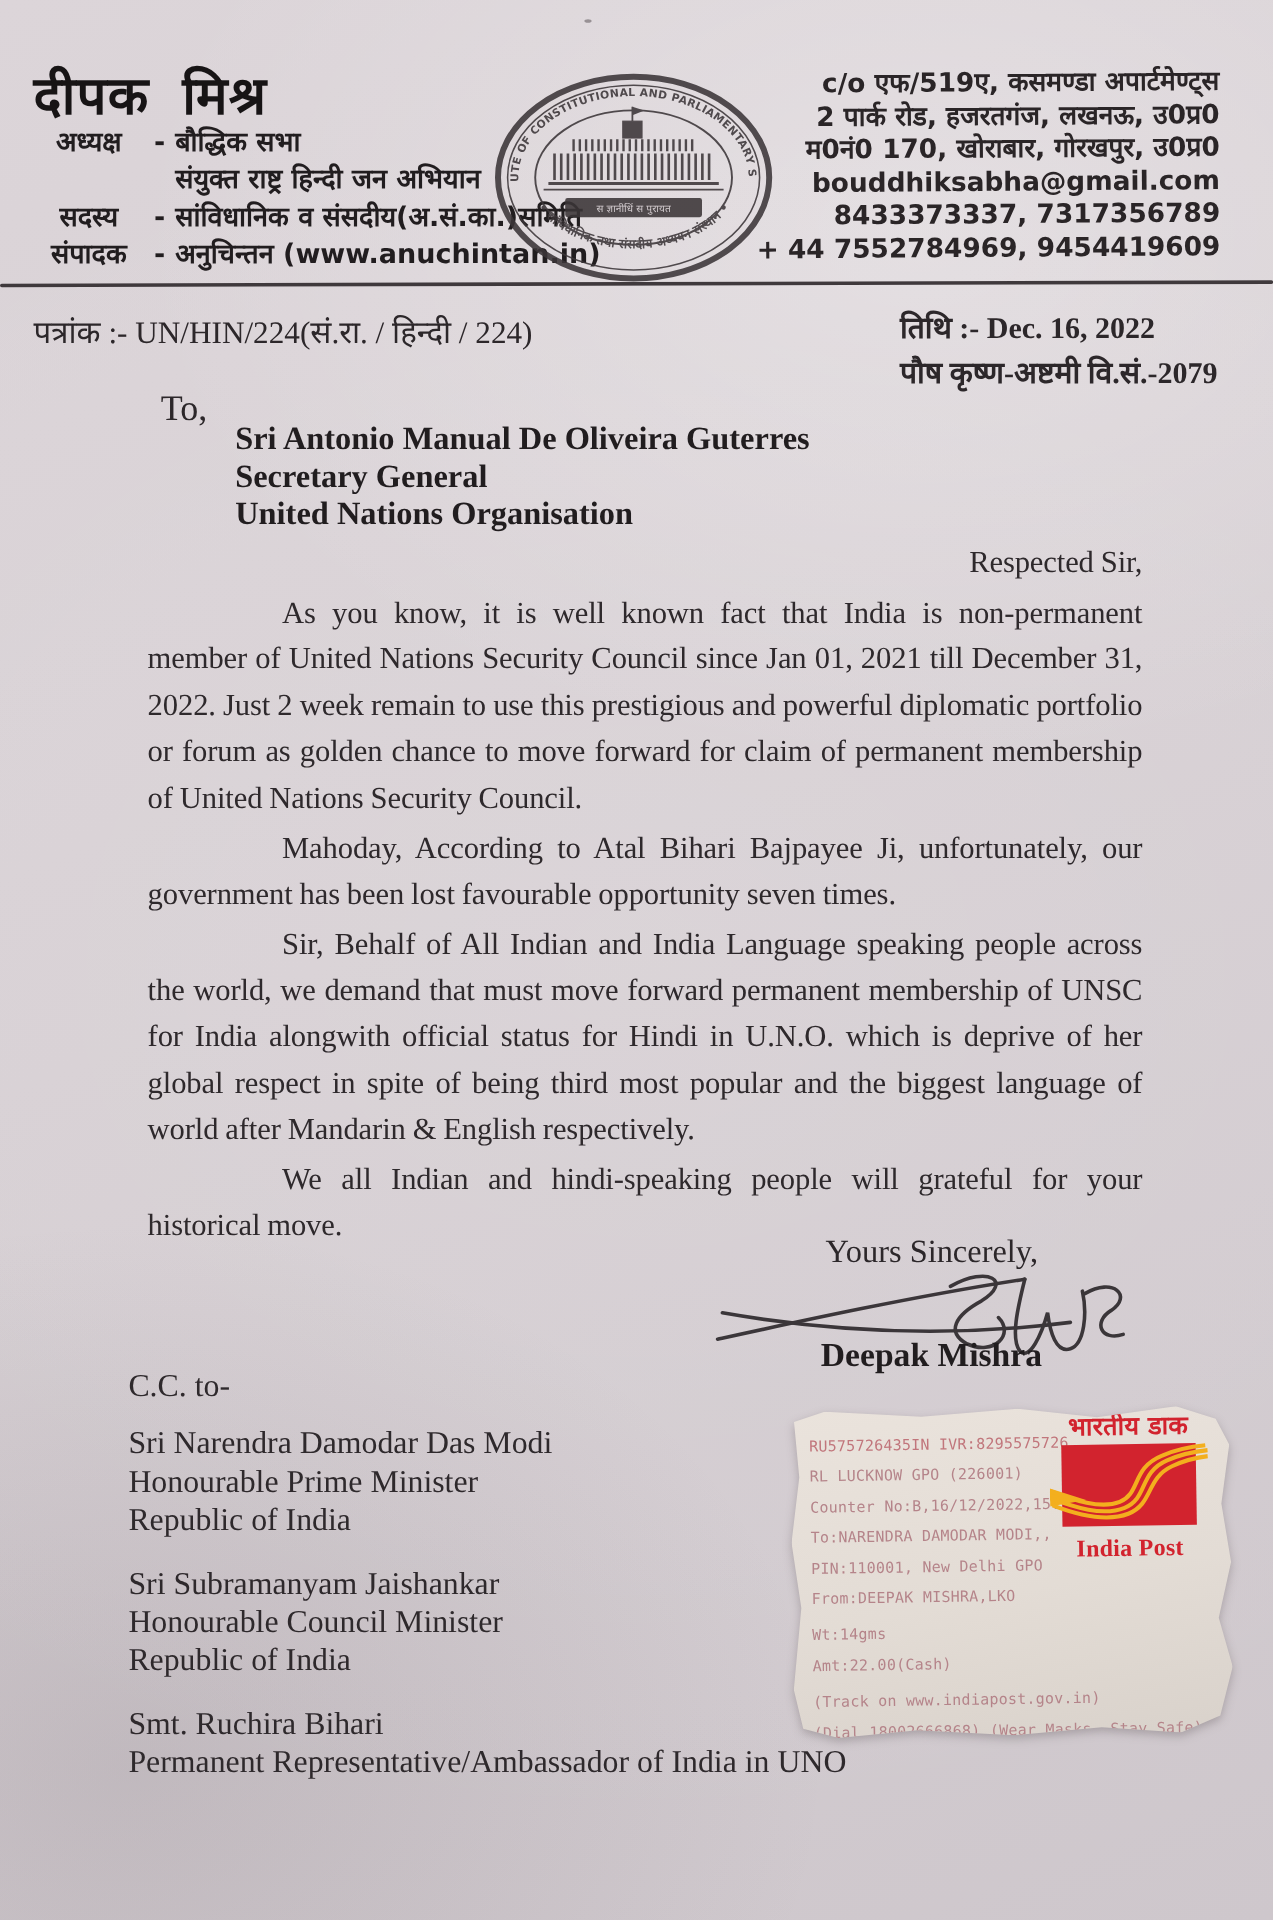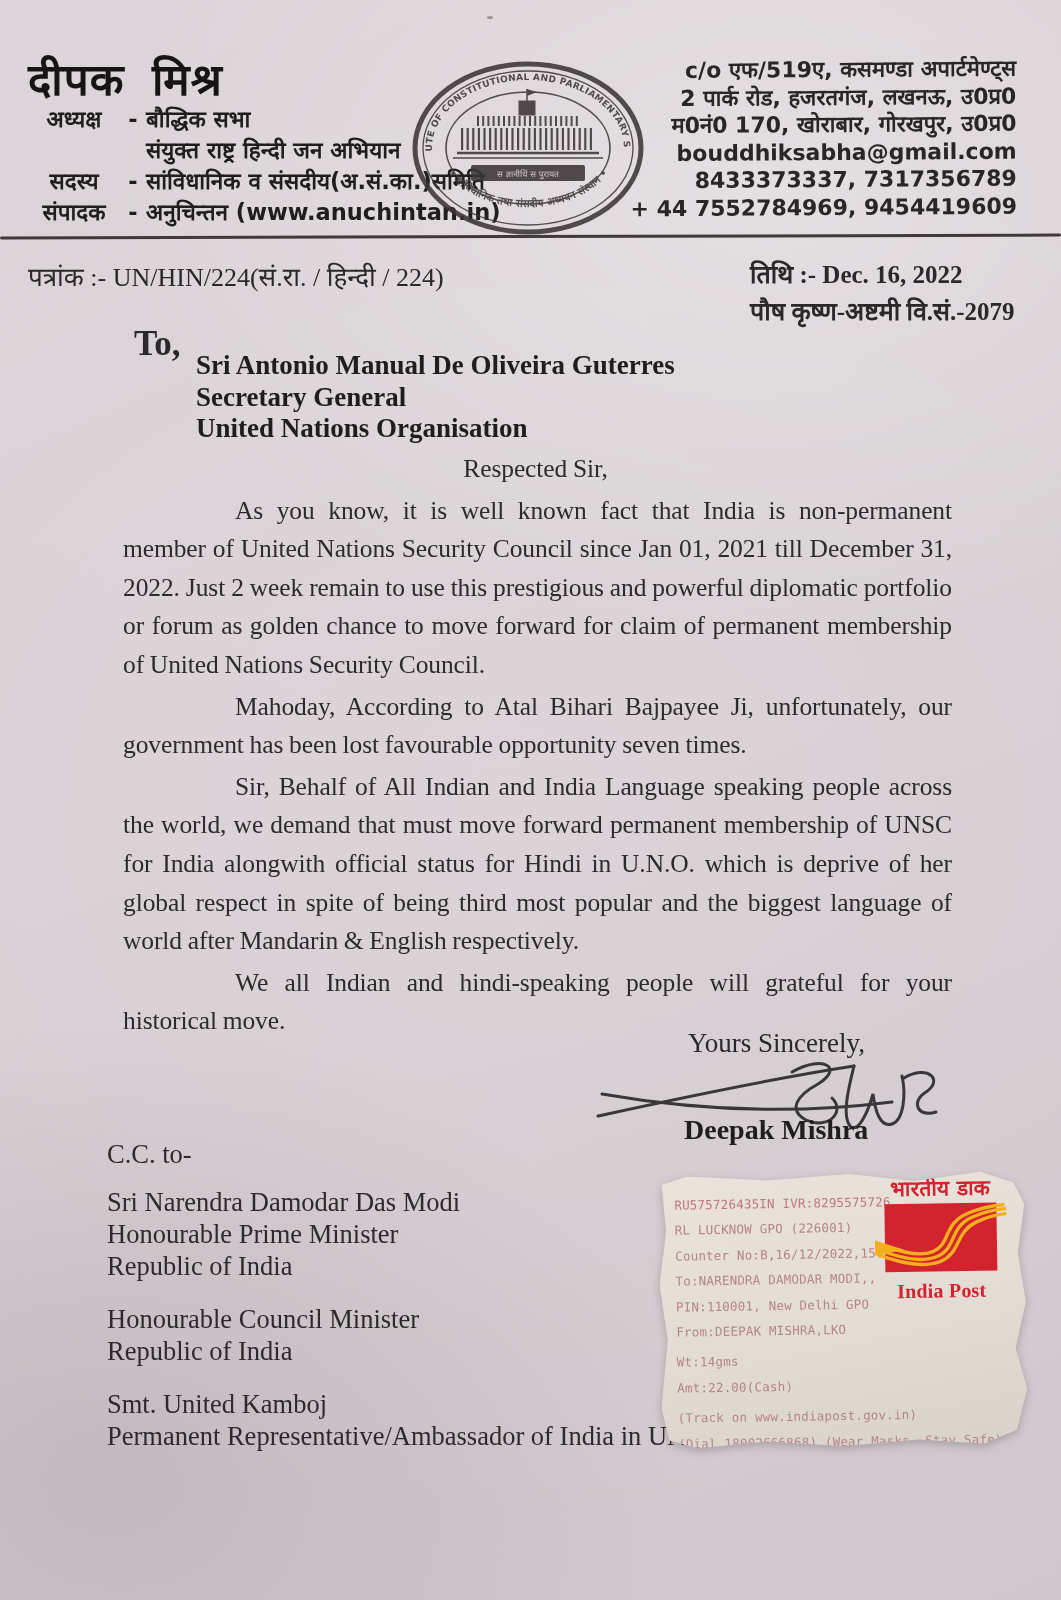--- a/index.html
+++ b/index.html
@@ -26,27 +26,27 @@
   .contact { right:44px; top:56px; text-align:right; font-family:"DejaVu Sans",sans-serif;
              font-size:22px; font-weight:600; line-height:27.5px; color:#2a2527;
              transform:rotate(-.4deg); }
   .rule { left:0; right:0; top:235px; height:3px; background:#3f393c; border-radius:2px;
           transform:rotate(-.15deg); }
   .speck { left:487px; top:16px; width:6px; height:3px; background:#5d5559; border-radius:50%; opacity:.55; }
   
   .ref { left:28px; top:258px; font-size:26px; }
   .date-block { left:750px; top:256px; font-size:25px; line-height:37px; font-weight:600; }
   
-  .to { left:134px; top:324px; font-size:35px;font-weight:bold; }
+  .to { left:134px; top:324px; font-size:30px; }
   .recipient { left:196px; top:350px; font-size:27px; font-weight:bold; line-height:31.5px; color:#211d1f; }
   
   .letter-body { left:119px; top:450px; width:833px; font-size:25.5px; line-height:38.6px;
                  text-align:justify; letter-spacing:-.1px; word-spacing:-.5px; color:#2e292c; }
   .letter-body p { margin:3px 0 0 4px; text-indent:112px; }
-  .greeting { text-align:center; }
+  .greeting { text-align:right; }
   
   .valediction { left:688px; top:1028px; font-size:27px; }
   .signature { left:592px; top:1050px; width:368px; height:96px; }
   .signatory { left:684px; top:1114px; font-size:28px; font-weight:bold; color:#211d1f; }
   
   .cc-block { left:107px; top:1138px; font-size:26.5px; line-height:32px; color:#2e292c; }
   .cc-group { margin-top:21px; }
   
   .receipt-wrap { left:660px; top:1174px; filter:drop-shadow(0 3px 4px rgba(60,50,55,.28)); }
   .receipt {
@@ -175,25 +175,26 @@
   <div class="abs signatory">Deepak Mishra</div>
 
   <div class="abs cc-block">
     <div>C.C. to-</div>
     <div class="cc-group" style="margin-top:16px">
       <div>Sri Narendra Damodar Das Modi</div>
       <div>Honourable Prime Minister</div>
       <div>Republic of India</div>
     </div>
     <div class="cc-group">
+      <div>Sri Subramanyam Jaishankar</div>
       <div>Honourable Council Minister</div>
       <div>Republic of India</div>
     </div>
     <div class="cc-group">
-      <div>Smt. United Kamboj</div>
+      <div>Smt. Ruchira Bihari</div>
       <div>Permanent Representative/Ambassador of India in UNO</div>
     </div>
   </div>
 
   <div class="abs receipt-wrap">
     <div class="receipt">
       <div class="rc-first">RU575726435IN IVR:8295575726</div>
       <div>RL LUCKNOW GPO (226001)</div>
       <div>Counter No:B,16/12/2022,15:12</div>
       <div>To:NARENDRA DAMODAR MODI,,</div>

